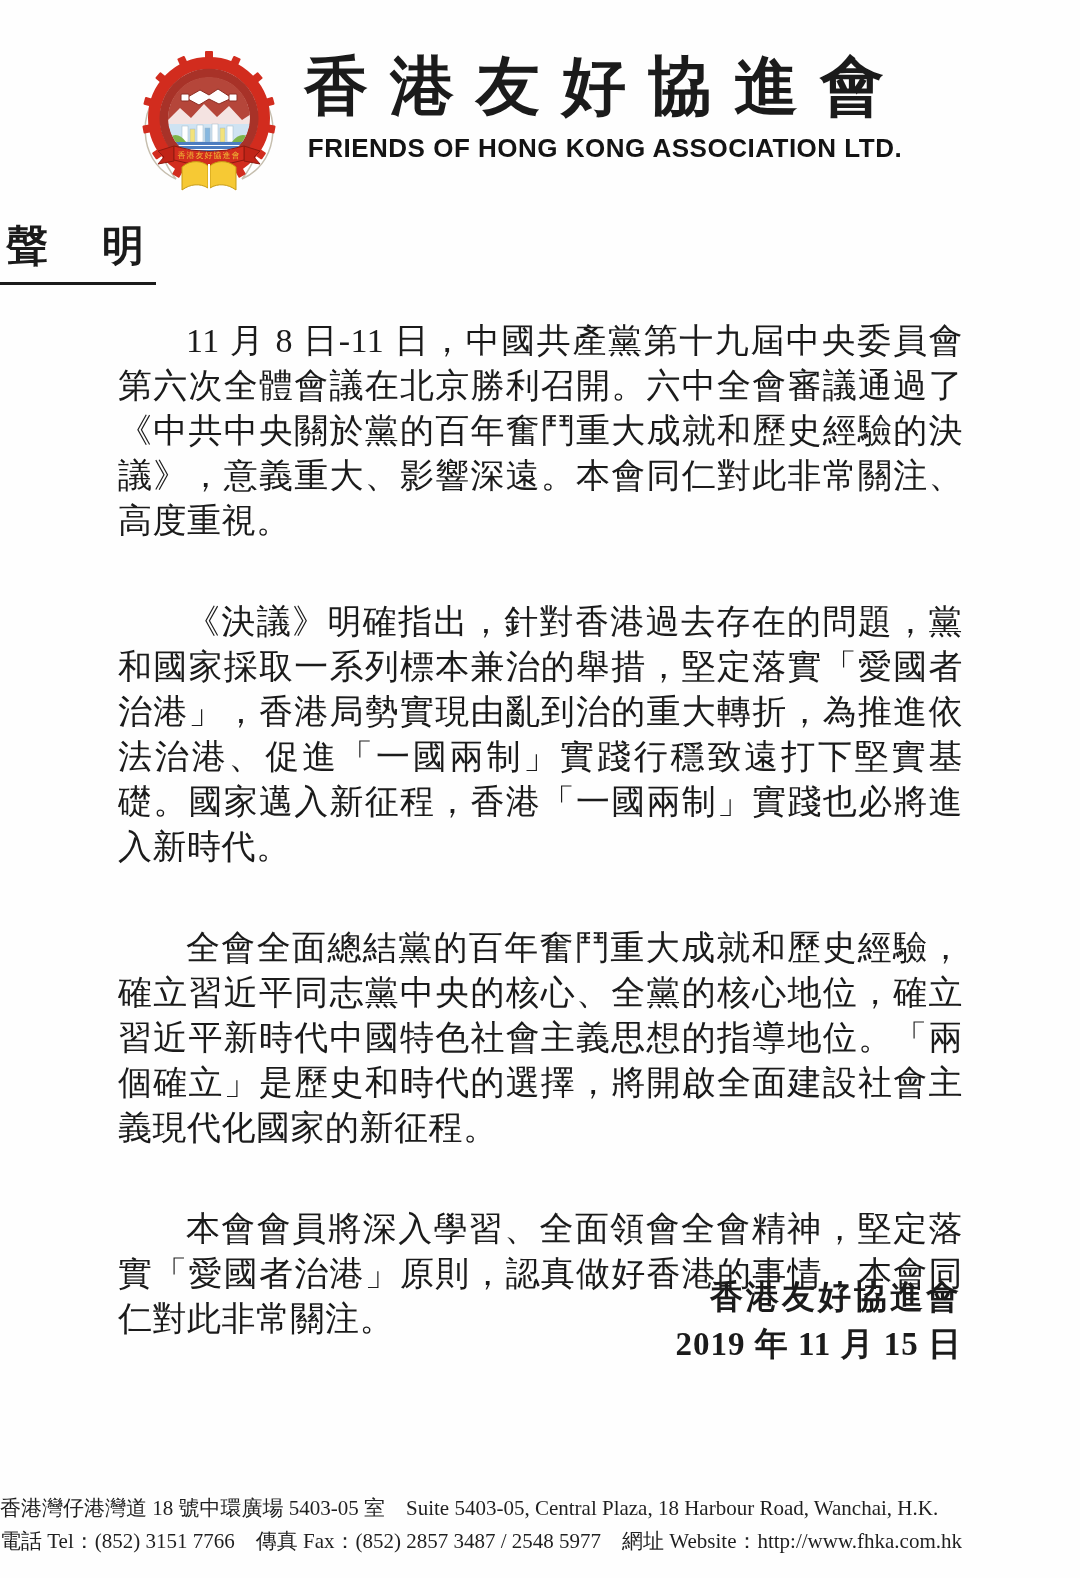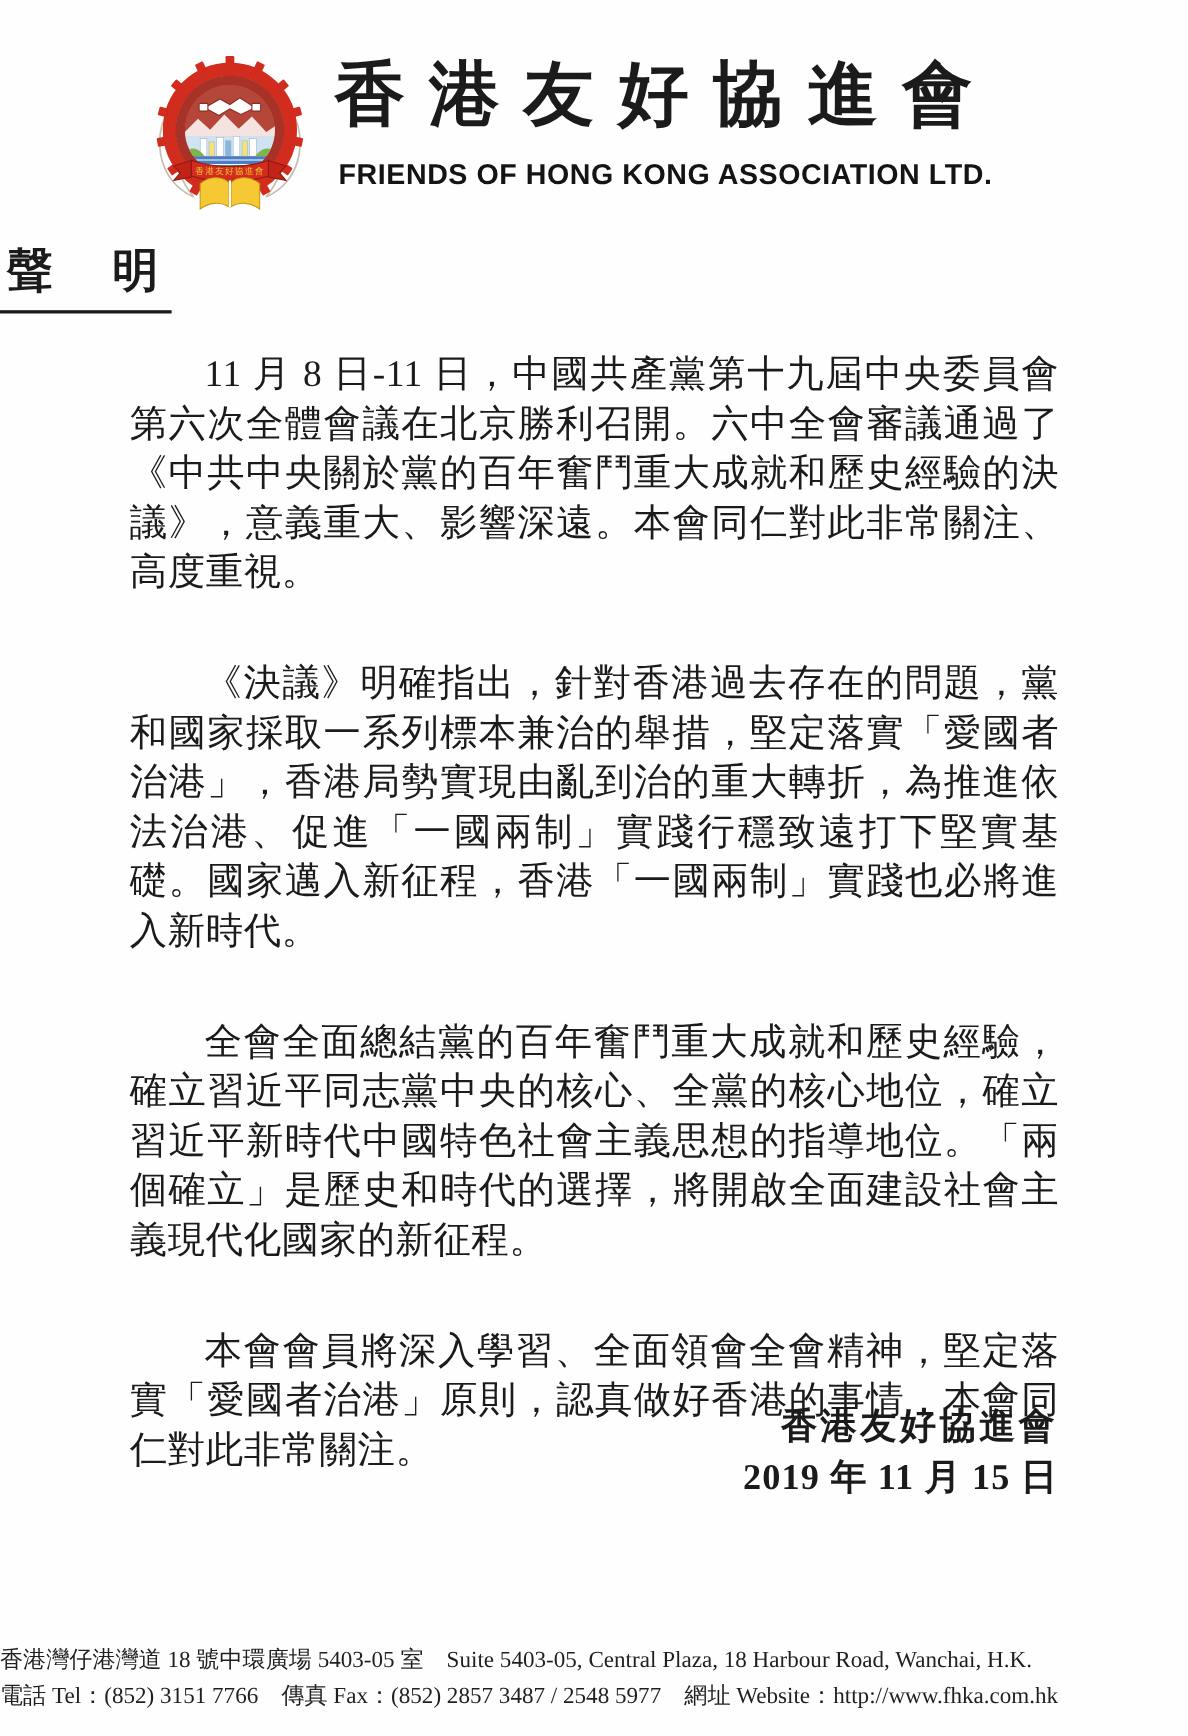--- a/index.html
+++ b/index.html
@@ -20,21 +20,21 @@
   .letterhead { position:absolute; top:40px; left:0; width:100%; height:170px; }
   .logo { position:absolute; left:134px; top:0; width:150px; height:155px; }
   .header-text { position:absolute; left:285px; top:4px; width:640px; text-align:center; }
   .calligraphy {
     font-family:"DejaVu Serif", serif;
     font-size:64px; font-weight:600;
     letter-spacing:22px; white-space:nowrap;
     line-height:1.3;
   }
   .english-name {
-    margin-top:16px;
+    margin-top:6px;
     font-family:"Liberation Sans", sans-serif;
     font-weight:bold; font-size:26px;
     letter-spacing:0.5px; white-space:nowrap;
     color:#141414;
   }
 
   
   .doc-title { position:absolute; top:218px; left:0; width:100%; text-align:left; margin:0; }
   .doc-title span {
     display:inline-block;

